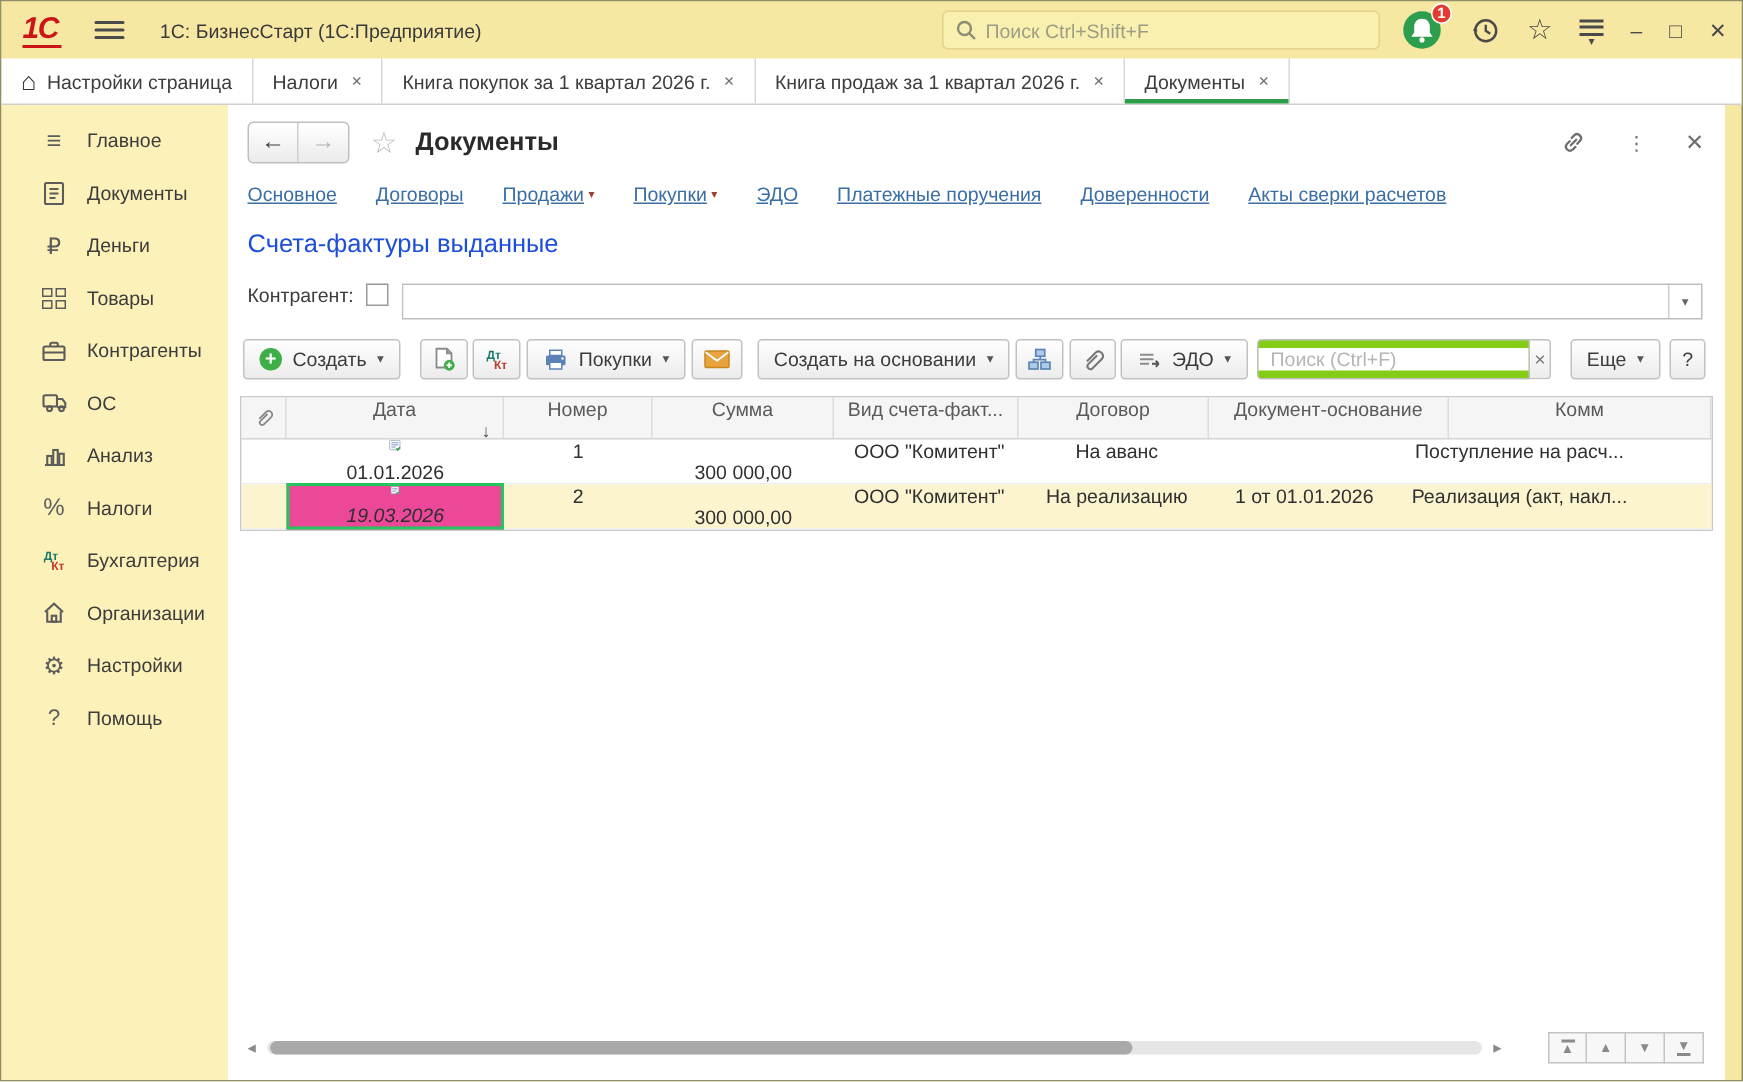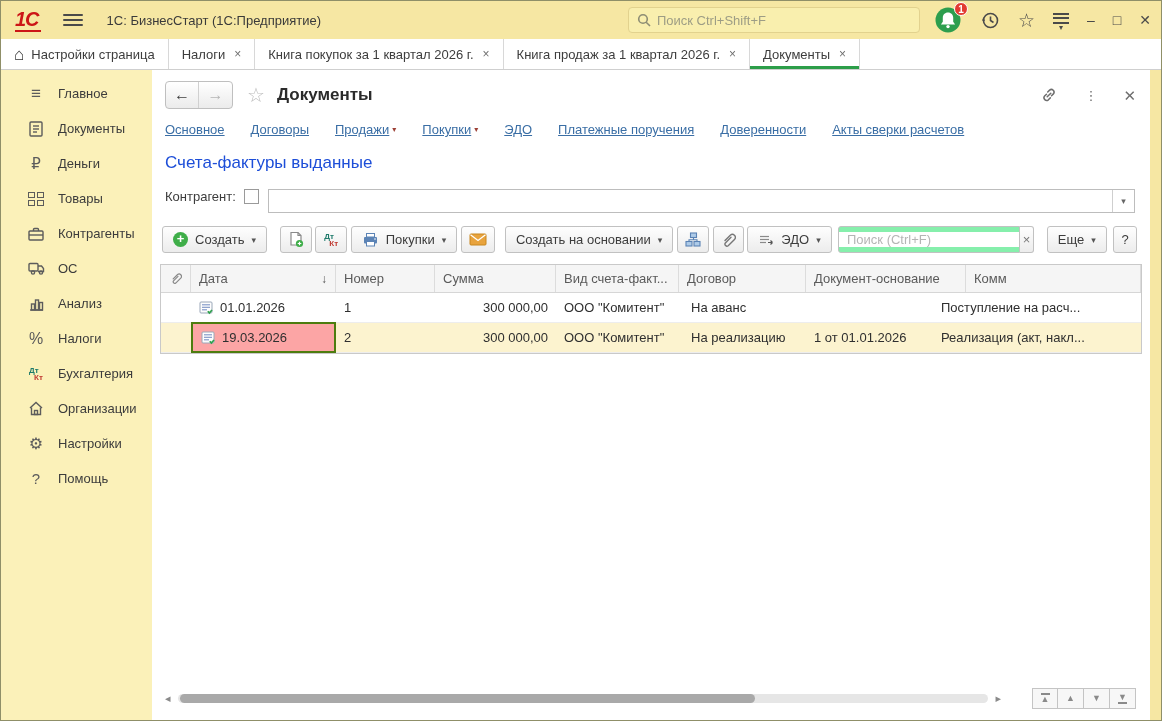--- a/index.html
+++ b/index.html
@@ -73,46 +73,46 @@
   .combo input { flex:1; border:0; outline:none; font:inherit; padding:0 6px; }
   .combo-btn { width:22px; border-left:1px solid #cfcfcf; background:#fff; display:flex; align-items:center; justify-content:center; color:#666; font-size:9px; cursor:pointer; }
 
   
   .toolbar { display:flex; align-items:center; margin:13px 13px 0 10px; flex:0 0 auto; }
   .btn { height:27px; border:1px solid #c1c1c1; border-radius:3px; background:linear-gradient(#fefefe,#ececec); display:flex; align-items:center; justify-content:center; padding:0 10px; cursor:pointer; gap:7px; color:#3c3c3c; white-space:nowrap; }
   .btn .caret { font-size:9px; color:#555; }
   .icon-btn { padding:0 7px; }
   .plus-circle { width:15px; height:15px; border-radius:50%; background:#3fae49; color:#fff; font-size:13px; line-height:14px; text-align:center; font-weight:bold; }
   .sep { width:12px; } .sep-s { width:7px; }
-  .tsearch { width:182px; height:27px; border:1px solid #c1c1c1; border-radius:3px 0 0 3px; display:flex; align-items:center; background:#86efac; }
+  .tsearch { width:182px; height:27px; border:1px solid #c1c1c1; border-radius:3px 0 0 3px; display:flex; align-items:center; background:#84cc16; }
   .tsearch input { flex:1; border:0; outline:none; font:inherit; padding:0 8px; color:#555; min-width:0; }
   .tsearch input::placeholder { color:#b5b5b5; }
   .clear-btn { width:26px; height:27px; border:1px solid #c1c1c1; border-left:0; border-radius:0 3px 3px 0; background:linear-gradient(#fefefe,#ececec); display:flex; align-items:center; justify-content:center; color:#777; cursor:pointer; }
 
   
   .table { margin:11px 0 0 8px; width:982px; border:1px solid #c9c9c9; border-right:1px solid #c9c9c9; flex:0 0 auto; }
   .trow { display:flex; height:30px; align-items:stretch; }
   .thead { background:#f5f5f5; height:28px; border-bottom:1px solid #d6d6d6; color:#5a5a5a; }
   .thead .tcell { border-right:1px solid #dcdcdc; display:flex; align-items:center; padding:0 8px; overflow:hidden; white-space:nowrap; }
-  .tcell { padding:0 8px; display:flex; align-items:center; overflow:hidden; white-space:nowrap; }
+  .tcell { padding:0 8px; display:flex; align-items:center; overflow:hidden; white-space:nowrap;flex-direction:column; }
   .c0{width:30px;flex:0 0 auto;justify-content:center;padding:0;}
   .c1{width:145px;flex:0 0 auto;}
   .c2{width:99px;flex:0 0 auto;}
   .c3{width:121px;flex:0 0 auto;}
   .c4{width:127px;flex:0 0 auto;}
   .c5{width:123px;flex:0 0 auto;}
   .c6{width:127px;flex:0 0 auto;}
   .c7{width:160px;flex:0 0 auto;}
   .c8{flex:1;min-width:0;}
   .num-right { justify-content:flex-end; }
   .sort-arrow { margin-left:auto; color:#555; font-size:12px; }
   .drow { border-bottom:1px solid #ededed; color:#2f2f2f; cursor:pointer; }
   .drow.selected { background:#fcf3cf; }
   .date-cell { gap:6px; }
-  .cell-selected { border:2px solid #4d7c0f; background:#fca5a5; margin:-1px 0; }
+  .cell-selected { border:2px solid #22c55e; background:#ec4899; margin:-1px 0;font-style:italic; }
 
   .spacer { flex:1; }
 
   
   .scrollrow { display:flex; align-items:center; margin:0 14px 11px 10px; flex:0 0 auto; }
   .sarrow { color:#8a8a8a; font-size:11px; cursor:pointer; padding:0 3px; }
   .htrack { flex:1; height:9px; background:#e6e6e6; border-radius:5px; margin:0 4px; position:relative; }
   .hthumb { position:absolute; left:2px; top:0; height:9px; width:71%; background:#a9a9a9; border-radius:5px; cursor:grab; }
   .navpad { display:flex; margin-left:28px; }
   .npbtn { width:26px; height:21px; border:1px solid #c4c4c4; background:#f7f7f7; display:flex; align-items:center; justify-content:center; color:#8a8a8a; font-size:9px; cursor:pointer; flex-direction:column; line-height:1; }

